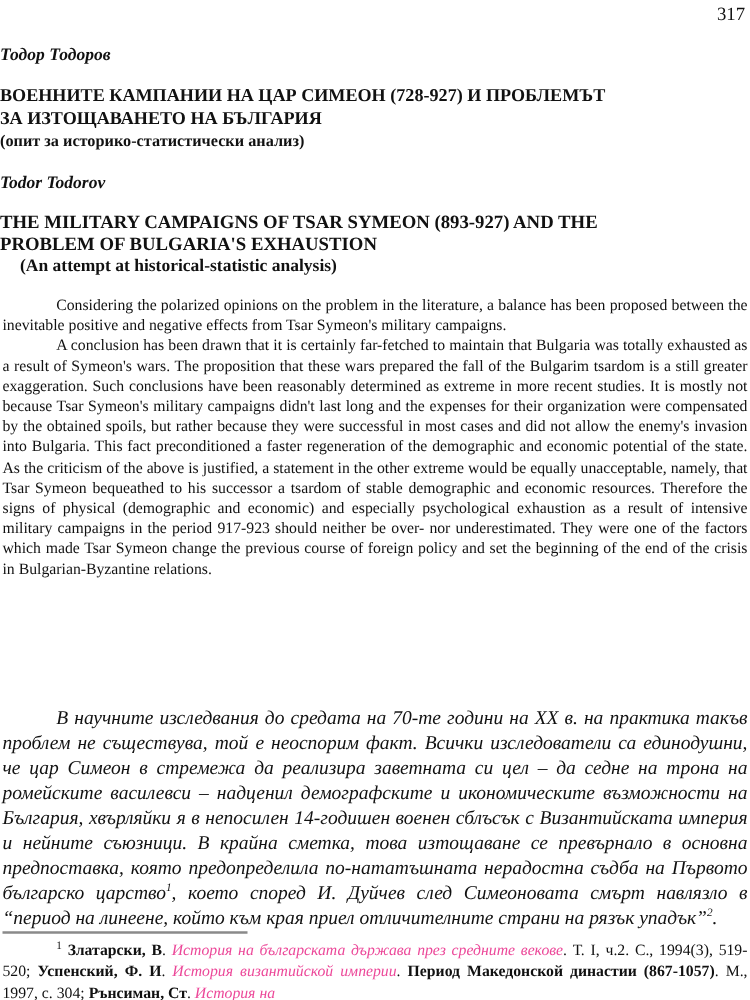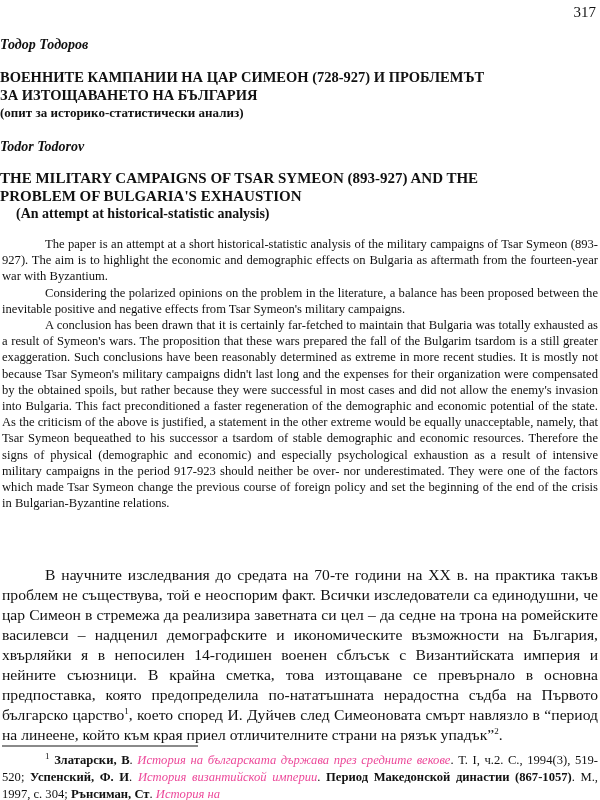--- a/index.html
+++ b/index.html
@@ -73,20 +73,21 @@
       left: 2px;
       width: 596px;
       top: 565px;
       font-size: 15.6px;
       line-height: 20px;
       text-align: justify;
     }
     .body-text p {
       margin: 0;
       text-indent: 43px;
+      font-style: italic;
     }
     sup {
       font-size: 9px;
       line-height: 0;
       vertical-align: super;
     }
     .fn-rule {
       position: absolute;
       left: 2px;
       top: 745px;
@@ -119,21 +120,20 @@
 <div class="center title" style="top:68px;">ВОЕННИТЕ КАМПАНИИ НА ЦАР СИМЕОН (728-927) И ПРОБЛЕМЪТ</div>
 <div class="center title" style="top:86px;">ЗА ИЗТОЩАВАНЕТО НА БЪЛГАРИЯ</div>
 <div class="center subtitle" style="top:104px;">(опит за историко-статистически анализ)</div>
 
 <div class="center author" style="top:138px;">Todor Todorov</div>
 <div class="center title-en" style="top:169px;">THE MILITARY CAMPAIGNS OF TSAR SYMEON (893-927) AND THE</div>
 <div class="center title-en" style="top:187px;">PROBLEM OF BULGARIA'S EXHAUSTION</div>
 <div class="center subtitle-en" style="top:205px;padding-left:16px;">(An attempt at historical-statistic analysis)</div>
 
 <div class="abstract">
-  <p>The paper is an attempt at a short historical-statistic analysis of the military campaigns of Tsar Symeon (893-927). The aim is to highlight the economic and demographic effects on Bulgaria as aftermath from the fourteen-year war with Byzantium.</p>
   <p>Considering the polarized opinions on the problem in the literature, a balance has been proposed between the inevitable positive and negative effects from Tsar Symeon's military campaigns.</p>
   <p>A conclusion has been drawn that it is certainly far-fetched to maintain that Bulgaria was totally exhausted as a result of Symeon's wars. The proposition that these wars prepared the fall of the Bulgarim tsardom is a still greater exaggeration. Such conclusions have been reasonably determined as extreme in more recent studies. It is mostly not because Tsar Symeon's military campaigns didn't last long and the expenses for their organization were compensated by the obtained spoils, but rather because they were successful in most cases and did not allow the enemy's invasion into Bulgaria. This fact preconditioned a faster regeneration of the demographic and economic potential of the state. As the criticism of the above is justified, a statement in the other extreme would be equally unacceptable, namely, that Tsar Symeon bequeathed to his successor a tsardom of stable demographic and economic resources. Therefore the signs of physical (demographic and economic) and especially psychological exhaustion as a result of intensive military campaigns in the period 917-923 should neither be over- nor underestimated. They were one of the factors which made Tsar Symeon change the previous course of foreign policy and set the beginning of the end of the crisis in Bulgarian-Byzantine relations.</p>
 </div>
 
 <div class="body-text">
   <p><span>В научните изследвания до средата на 70-те години на XX в. на практика такъв проблем не съществува, той е неоспорим факт. Всички изследователи са единодушни, че цар Симеон в стремежа да реализира заветната си цел – да седне на трона на ромейските василевси – надценил демографските и икономическите възможности на България, хвърляйки я в непосилен 14-годишен военен сблъсък с Византийската империя и нейните съюзници. В крайна сметка, това изтощаване се превърнало в основна предпоставка, която предопределила по-нататъшната нерадостна съдба на Първото българско царство</span><sup>1</sup><span>, което според И. Дуйчев след Симеоновата смърт навлязло в  “период на линеене, който към края приел отличителните страни на рязък упадък”</span><sup>2</sup><span>.</span></p>
 </div>
 
 <div class="fn-rule"></div>
 

